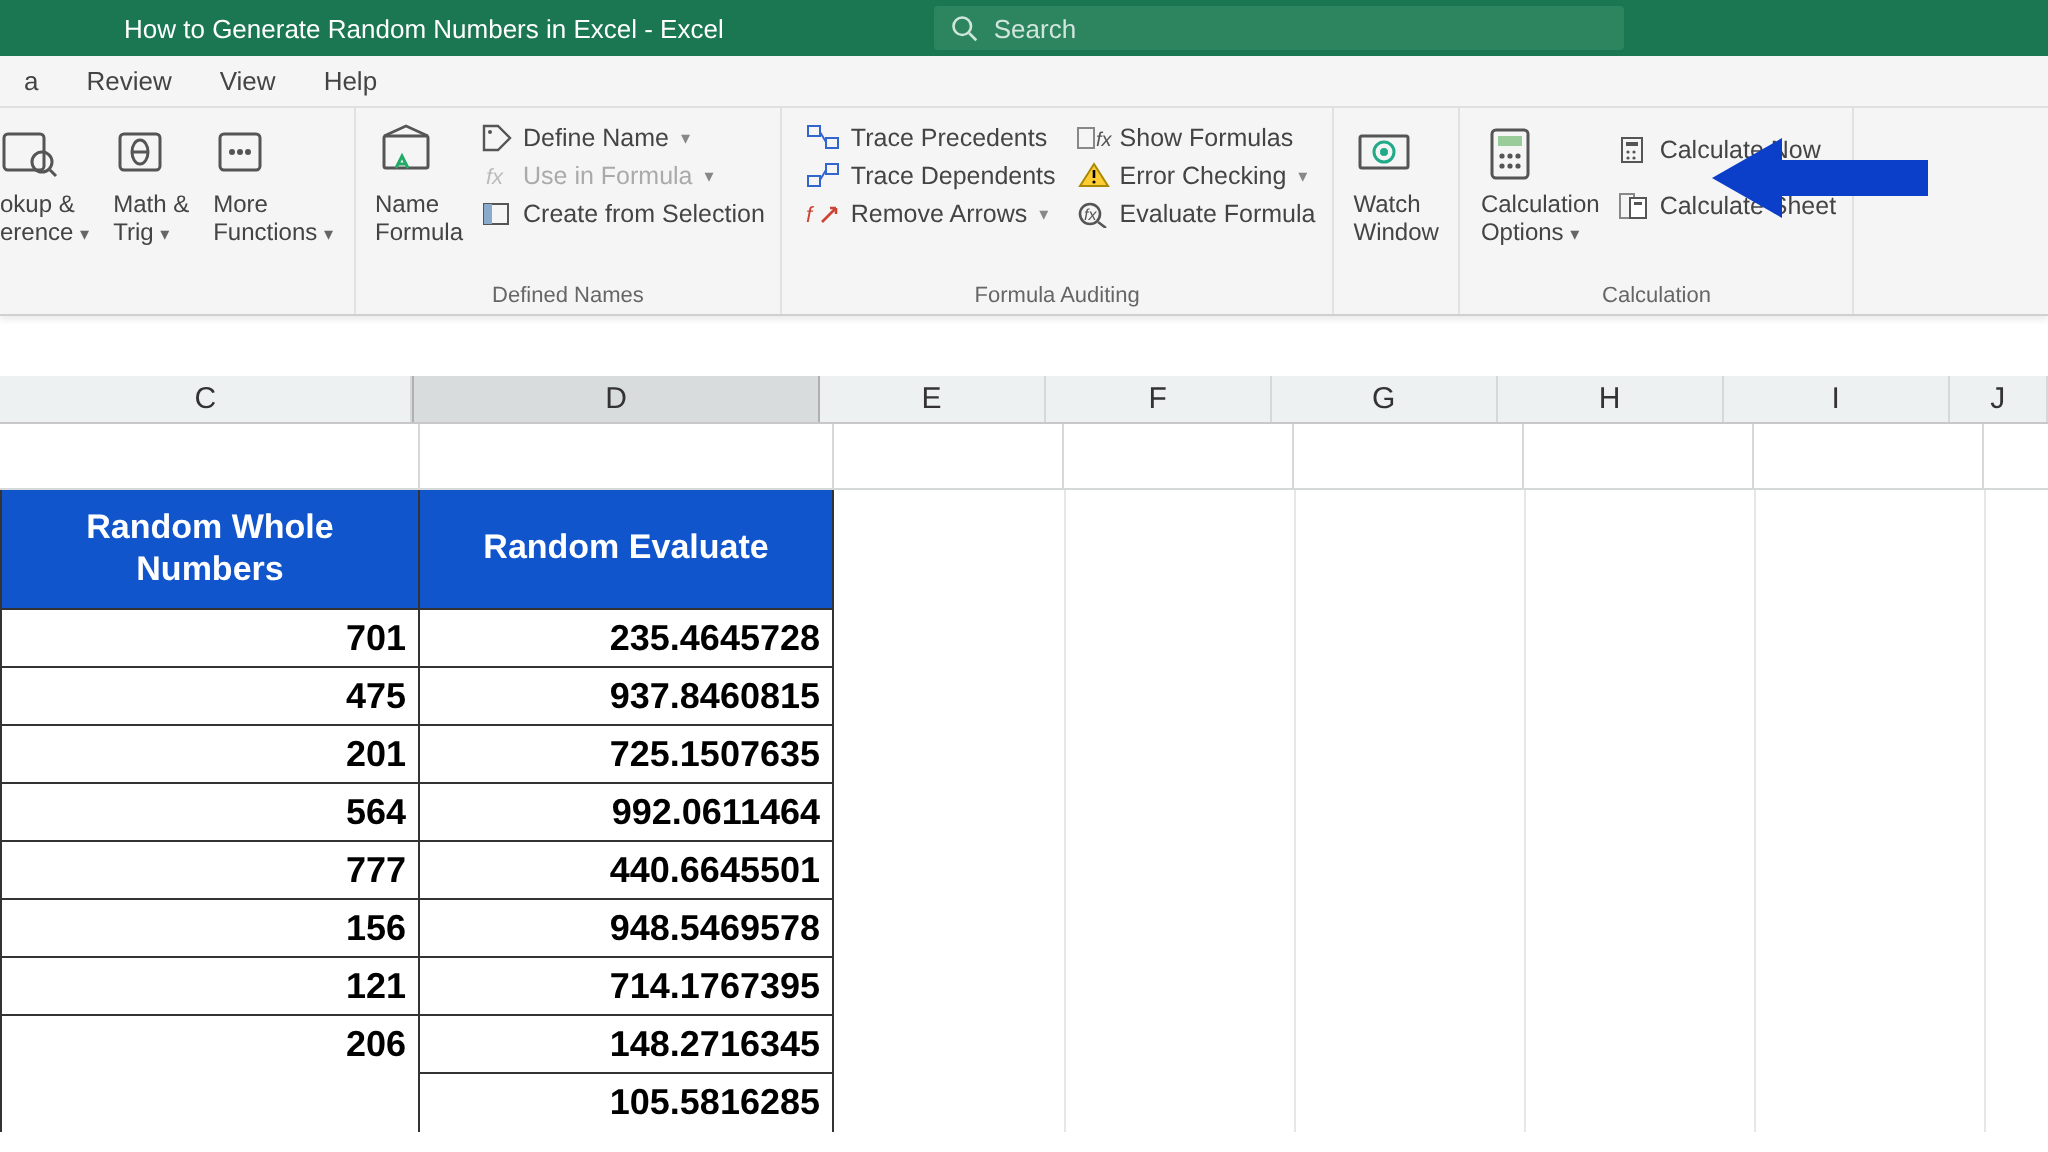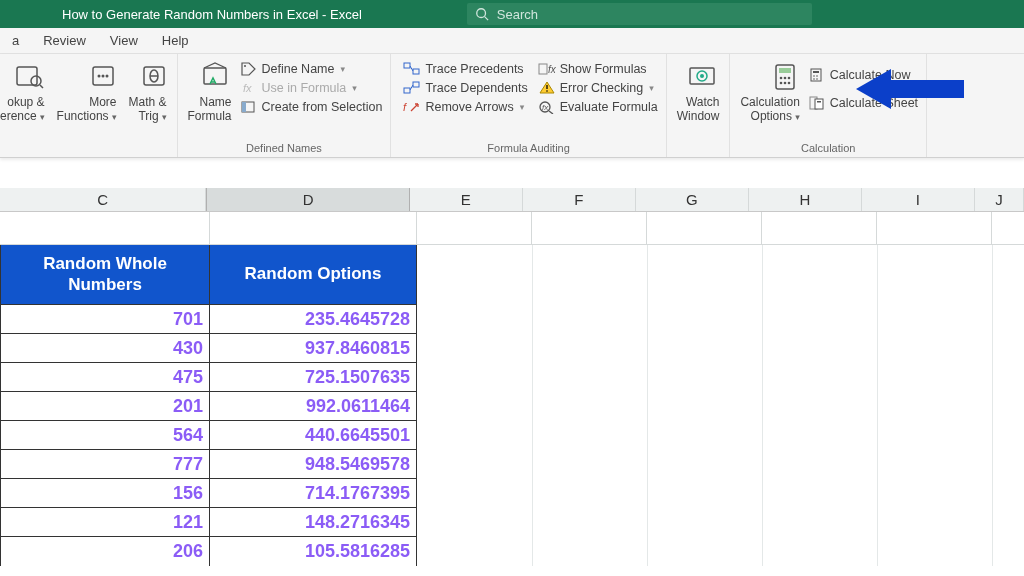--- a/index.html
+++ b/index.html
@@ -13,41 +13,41 @@
 
 
 .ribbontabs { height: 26px; background: #f5f5f5; display: flex; align-items: center; padding-left: 0; border-bottom: 1px solid #e1e1e1; }
 .ribbontabs .tab { padding: 0 12px; font-size: 13px; color: #444; height: 100%; display: flex; align-items: center; }
 
 
 .ribbon { background: #f5f5f5; height: 104px; display: flex; border-bottom: 1px solid #d0d0d0; box-shadow: 0 2px 3px rgba(0,0,0,0.08); position: relative; }
 .group { display: flex; flex-direction: column; height: 100%; border-right: 1px solid #e1e1e1; padding: 2px 4px 0 4px; position: relative; }
 .group-body { flex: 1; display: flex; align-items: flex-start; }
 .group-label { text-align: center; font-size: 11px; color: #666; padding: 2px 0 3px 0; }
-.bigbtn { display: flex; flex-direction: column; align-items: flex-end; justify-content: flex-start; padding: 4px 6px 0 6px; height: 78px; text-align: center; font-size: 12px; color: #444; line-height: 1.15; }
+.bigbtn { display: flex; flex-direction: column; align-items: flex-start; justify-content: flex-start; padding: 4px 6px 0 6px; height: 78px; text-align: center; font-size: 12px; color: #444; line-height: 1.15; }
 .bigbtn .ic { height: 34px; display:flex; align-items:center; justify-content:center; margin-bottom: 2px;}
 .bigbtn .caret { font-size: 9px; color: #666; }
 .smallitems { display: flex; flex-direction: column; gap: 5px; padding: 6px 4px 0 2px; }
 .smallbtn { display: flex; align-items: center; font-size: 12.5px; color: #444; gap: 4px; white-space: nowrap; }
 .smallbtn.disabled { color: #aaa; }
 .smallbtn .caret { font-size: 9px; color: #888; margin-left: 2px;}
 .smallbtn .ic { width: 18px; display:flex; justify-content:center; }
 
 
 .bigarrow { position: absolute; top: 64px; left: 856px; }
 
 
 .sheet { position: relative; margin-top: 30px; }
 .colheaders { display: flex; height: 24px; background: #eef1f1; border-bottom: 1px solid #c8c8c8; }
 .colheaders .ch { border-right: 1px solid #d5d9d9; display:flex; align-items:center; justify-content:center; font-size: 15px; color: #333; }
 .colheaders .ch.sel { background: #d8dcdc; border-left:1px solid #b0b0b0; border-right:1px solid #b0b0b0; }
 .body { display:flex; }
 .col { border-right: 1px solid #333; }
 .col .hdr { background: #1155cc; color:#fff; text-align:center; font-weight:700; font-size:17px; padding: 8px 4px; border-bottom: 1px solid #333; height:60px; display:flex; align-items:center; justify-content:center; line-height:1.2;}
-.col .cell { height: 29px; border-bottom: 1px solid #333; display:flex; align-items:center; justify-content:flex-end; padding-right: 6px; font-size: 18px; font-weight:700; color:#8b5cf6; }
+.col .cell { height: 29px; border-bottom: 1px solid #333; display:flex; align-items:center; justify-content:flex-end; padding-right: 6px; font-size: 18px; font-weight:700; color:#000000; }
 .col.colC { width: 210px; border-left: 1px solid #333; }
 .col.colC .cell { border-left: none; }
 .col.colD { width: 207px; }
 .blankgrid { position:relative; flex:1; }
 .blankgrid .vline { position:absolute; top:0; bottom:0; border-right:1px solid #e4e8e8; }
 </style>
 </head>
 <body>
 
 <div class="titlebar">
@@ -80,38 +80,38 @@
               <line x1="25" y1="22" x2="28" y2="25" stroke="#555" stroke-width="1.5"></line>
             </svg>
           </div>
         <span>okup &amp;</span>
         <span><span>erence</span> <span class="caret">▾</span></span>
       </div>
       <div class="bigbtn">
         <div class="ic">
             <svg width="26" height="28">
               <rect x="3" y="4" width="20" height="18" fill="none" stroke="#555" stroke-width="1.5" rx="2"></rect>
+              <ellipse cx="13" cy="13" rx="4" ry="6" fill="none" stroke="#555" stroke-width="1.5"></ellipse>
+              <line x1="9" y1="13" x2="17" y2="13" stroke="#555" stroke-width="1.5"></line>
+            </svg>
+          </div>
+        <span>Math &amp;</span>
+        <span><span>Trig</span> <span class="caret">▾</span></span>
+      </div>
+      <div class="bigbtn">
+        <div class="ic">
+            <svg width="26" height="28">
+              <rect x="3" y="4" width="20" height="18" fill="none" stroke="#555" stroke-width="1.5" rx="2"></rect>
               <circle cx="9" cy="13" r="1.5" fill="#555"></circle>
               <circle cx="13" cy="13" r="1.5" fill="#555"></circle>
               <circle cx="17" cy="13" r="1.5" fill="#555"></circle>
             </svg>
           </div>
         <span>More</span>
         <span><span>Functions</span> <span class="caret">▾</span></span>
-      </div>
-      <div class="bigbtn">
-        <div class="ic">
-            <svg width="26" height="28">
-              <rect x="3" y="4" width="20" height="18" fill="none" stroke="#555" stroke-width="1.5" rx="2"></rect>
-              <ellipse cx="13" cy="13" rx="4" ry="6" fill="none" stroke="#555" stroke-width="1.5"></ellipse>
-              <line x1="9" y1="13" x2="17" y2="13" stroke="#555" stroke-width="1.5"></line>
-            </svg>
-          </div>
-        <span>Math &amp;</span>
-        <span><span>Trig</span> <span class="caret">▾</span></span>
       </div>
     </div>
     <div class="group-label">&nbsp;</div>
   </div>
 
   <div class="group">
     <div class="group-body">
       <div class="bigbtn">
         <div class="ic">
             <svg width="32" height="30">
@@ -316,31 +316,30 @@
     <div style="width:115px;border-right:1px solid #d5d9d9"></div>
     <div style="width:115px;border-right:1px solid #d5d9d9"></div>
     <div style="width:115px;border-right:1px solid #d5d9d9"></div>
     <div style="width:115px;border-right:1px solid #d5d9d9"></div>
     <div style="width:115px;border-right:1px solid #d5d9d9"></div>
   </div>
   <div class="body">
     <div class="col colC">
       <div class="hdr">Random Whole Numbers</div>
       <div class="cell">701</div>
-      <div class="cell">430</div>
       <div class="cell">475</div>
       <div class="cell">201</div>
       <div class="cell">564</div>
       <div class="cell">777</div>
       <div class="cell">156</div>
       <div class="cell">121</div>
       <div class="cell" style="border-bottom:none">206</div>
     </div>
     <div class="col colD">
-      <div class="hdr">Random Options</div>
+      <div class="hdr">Random Evaluate</div>
       <div class="cell">235.4645728</div>
       <div class="cell">937.8460815</div>
       <div class="cell">725.1507635</div>
       <div class="cell">992.0611464</div>
       <div class="cell">440.6645501</div>
       <div class="cell">948.5469578</div>
       <div class="cell">714.1767395</div>
       <div class="cell">148.2716345</div>
       <div class="cell" style="border-bottom:none">105.5816285</div>
     </div>

